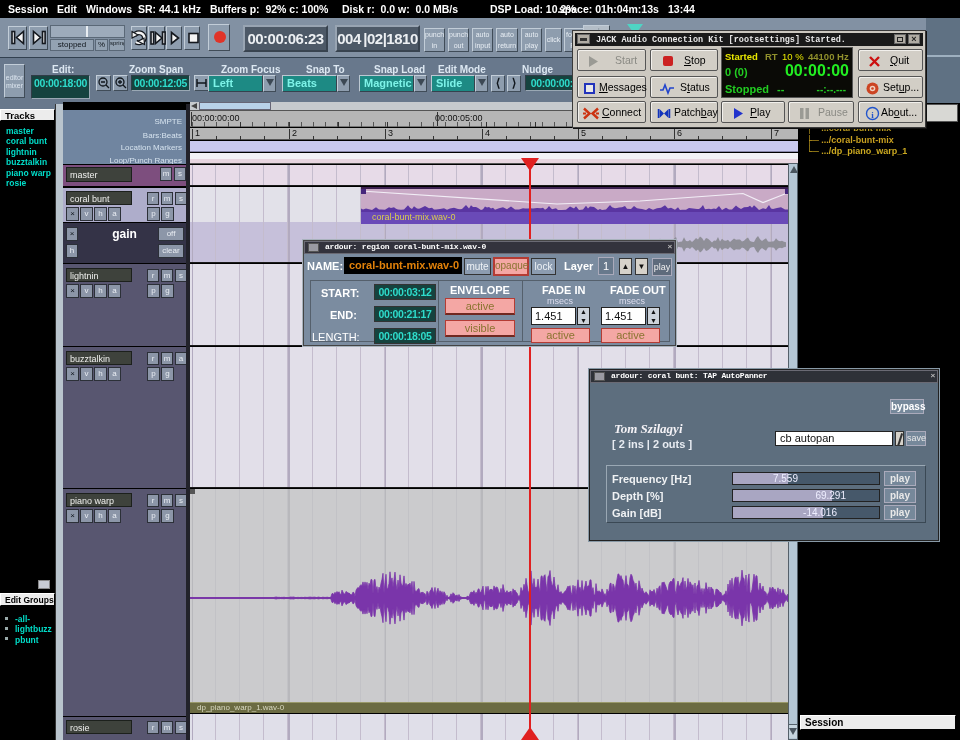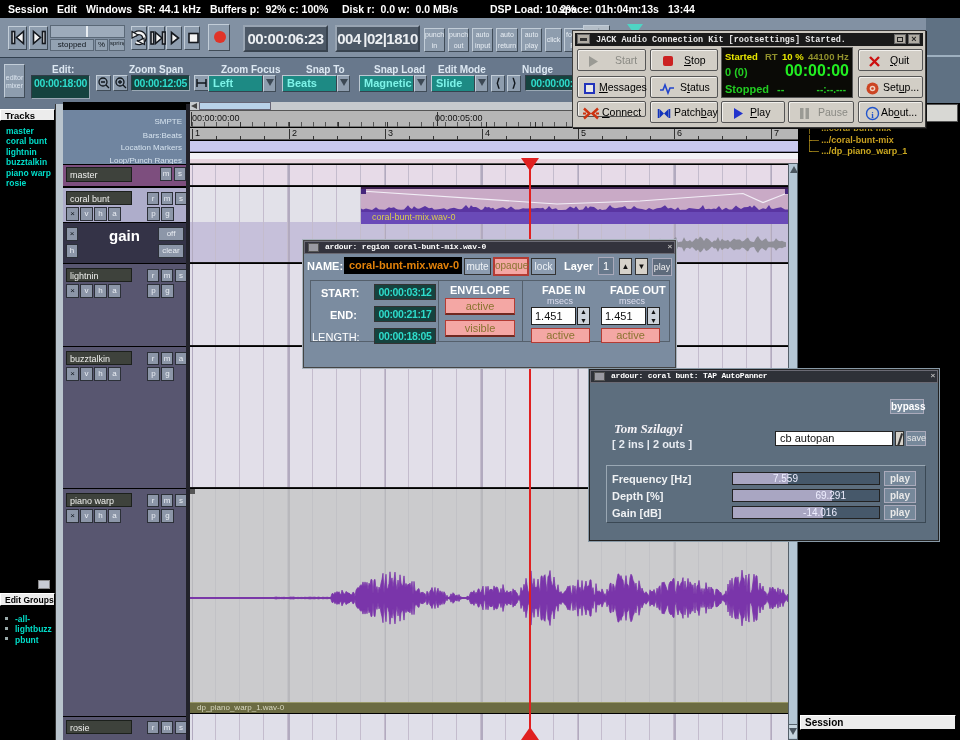--- a/index.html
+++ b/index.html
@@ -185,21 +185,21 @@
     <div class="hbtn" style="left:3px;top:19px;width:13px;height:14px;color:#10161c">×</div>
     <div class="hbtn" style="left:17px;top:19px;width:13px;height:14px">v</div>
     <div class="hbtn" style="left:31px;top:19px;width:13px;height:14px">h</div>
     <div class="hbtn" style="left:45px;top:19px;width:13px;height:14px">a</div>
     <div class="hbtn" style="left:84px;top:19px;width:13px;height:14px">p</div>
     <div class="hbtn" style="left:98px;top:19px;width:13px;height:14px">g</div>
   </div>
 
   <div class="abs" style="left:0;top:112px;width:123px;height:41px;background:#343347;border-top:1px solid #000">
     <div class="hbtn" style="left:3px;top:4px;width:12px;height:14px;color:#10161c">×</div>
-    <div class="abs" style="left:0;top:4px;width:123px;text-align:center;color:#fff;font-size:15px;font-weight:bold">gain</div>
+    <div class="abs" style="left:0;top:4px;width:123px;text-align:center;color:#fff;font-size:12px;font-weight:bold">gain</div>
     <div class="hbtn" style="left:95px;top:4px;width:26px;height:14px">off</div>
     <div class="hbtn" style="left:3px;top:21px;width:12px;height:14px">h</div>
     <div class="hbtn" style="left:95px;top:21px;width:26px;height:14px;font-size:8px">clear</div>
   </div>
 
   <div class="abs" style="left:0;top:153px;width:123px;height:83px;background:#585670;border-top:1px solid #000">
     <div class="namefield" style="left:3px;top:4px;width:66px;height:14px">lightnin</div>
     <div class="hbtn" style="left:84px;top:5px;width:12px;height:13px">r</div>
     <div class="hbtn" style="left:98px;top:5px;width:12px;height:13px">m</div>
     <div class="hbtn" style="left:112px;top:5px;width:12px;height:13px">s</div>
@@ -332,21 +332,21 @@
 </div>
 <div class="whitehdr abs" style="left:800px;top:715px;width:156px;height:15px;font-size:10px">Session</div>
 
 <div class="abs" style="left:788px;top:163px;width:10px;height:577px;background:#b4c6d4;border:1px solid #55606a">
   <div class="abs" style="left:1px;top:2px;width:0;height:0;border-left:4px solid transparent;border-right:4px solid transparent;border-bottom:7px solid #4a555f"></div>
   <div class="abs" style="left:0px;top:560px;width:8px;height:14px;background:#c6d4de;border-top:1px solid #55606a">
     <div class="abs" style="left:0px;top:3px;width:0;height:0;border-left:4px solid transparent;border-right:4px solid transparent;border-top:7px solid #4a555f"></div>
   </div>
 </div>
 
-<div class="abs" style="left:303px;top:240px;width:373px;height:128px;background:#7b8ca0;border:1px solid #444;outline:1px solid #a8b2bc">
+<div class="abs" style="left:303px;top:240px;width:373px;height:106px;background:#7b8ca0;border:1px solid #444;outline:1px solid #a8b2bc">
   <div class="winbar"><span style="position:absolute;left:3px;top:1px;width:11px;height:9px;background:#9a9aa2;border:1px solid #555"></span><span style="position:absolute;left:20px;top:0px">ardour: region coral-bunt-mix.wav-0</span>
    <span style="position:absolute;right:2px;top:0px;color:#bbb">×</span></div>
   <div class="abs" style="left:0;top:13px;width:100%;height:93px">
     <span class="abs" style="left:3px;top:6px;color:#fff;font-weight:bold;font-size:11px">NAME:</span>
     <div class="abs" style="left:40px;top:3px;width:118px;height:17px;background:#000;color:#e2820a;font-weight:bold;font-size:11px;padding:2px 0 0 5px">coral-bunt-mix.wav-0</div>
     <div class="abs" style="left:160px;top:4px;width:27px;height:17px;background:#8c9cb0;border:1px solid #333;color:#eef2f6;font-size:10px;text-align:center;line-height:15px">mute</div>
     <div class="abs" style="left:189px;top:3px;width:36px;height:19px;background:#f4a7a4;border:2px solid #b43c34;color:#8a7430;font-size:10px;text-align:center;line-height:14px">opaque</div>
     <div class="abs" style="left:227px;top:4px;width:25px;height:17px;background:#8c9cb0;border:1px solid #333;color:#eef2f6;font-size:10px;text-align:center;line-height:15px">lock</div>
     <span class="abs" style="left:260px;top:6px;color:#fff;font-weight:bold;font-size:11px">Layer</span>
     <div class="abs" style="left:294px;top:3px;width:16px;height:18px;background:#68798c;border:1px solid #aab;color:#fff;font-size:11px;text-align:center;line-height:17px">1</div>
@@ -449,41 +449,41 @@
     <svg style="position:absolute;left:5px;top:5px" width="14" height="13">
         <rect x="2" y="2" width="9" height="9" fill="#e8e8e8" stroke="#2233bb" stroke-width="2"></rect>
       </svg>
     </div>
   <div class="jbtn" style="left:77px;top:45px;width:68px;height:22px">
       <span style="position:absolute;left:29px;top:4px">S<u>t</u>atus</span>
     <svg style="position:absolute;left:8px;top:5px" width="16" height="13">
         <path d="M1 8 h3 l2 -5 l3 8 l2 -5 h4" fill="none" stroke="#2244cc" stroke-width="1.6"></path>
       </svg>
     </div>
-  <div class="jbtn" style="left:4px;top:70px;width:69px;height:16px">
+  <div class="jbtn" style="left:4px;top:70px;width:69px;height:22px">
       <span style="position:absolute;left:24px;top:4px"><u>C</u>onnect</span>
     <svg style="position:absolute;left:5px;top:5px" width="16" height="13">
         <path d="M1 1.5 L6.5 6.5 L1 11.5" fill="none" stroke="#cc3311" stroke-width="2.4"></path>
         <path d="M15 1.5 L9.5 6.5 L15 11.5" fill="none" stroke="#cc3311" stroke-width="2.4"></path>
         <rect x="0" y="5.5" width="3" height="2" fill="#cc3311"></rect>
         <rect x="13" y="5.5" width="3" height="2" fill="#cc3311"></rect>
       </svg>
     </div>
   <div class="jbtn" style="left:77px;top:70px;width:68px;height:22px">
       <span style="position:absolute;left:23px;top:4px">Patch<u>b</u>ay</span>
     <svg style="position:absolute;left:5px;top:5px" width="16" height="13">
         <path d="M3.5 2 L8 6.5 L3.5 11 Z M12.5 2 L8 6.5 L12.5 11 Z" fill="#1133bb"></path>
         <path d="M2.5 2 v9 M13.5 2 v9" stroke="#1133bb" stroke-width="1.5"></path>
       </svg>
     </div>
 
   <div class="abs" style="left:148px;top:16px;width:132px;height:51px;background:#0a0a06;border:1px solid #555">
     <span style="position:absolute;left:3px;top:3px;color:#e8e800;font-weight:bold;font-size:9.5px">Started</span>
     <span style="position:absolute;left:43px;top:3px;color:#90902c;font-weight:bold;font-size:9.5px">RT</span>
-    <span style="position:absolute;left:60px;top:3px;color:#e8e800;font-weight:bold;font-size:9.5px">10 %</span>
+    <span style="position:absolute;left:60px;top:3px;color:#e8e800;font-weight:normal;font-size:9.5px">10 %</span>
     <span style="position:absolute;left:86px;top:3px;color:#90902c;font-weight:bold;font-size:9.5px">44100 Hz</span>
     <span style="position:absolute;left:3px;top:18px;color:#22cc22;font-weight:bold;font-size:11px">0 (0)</span>
     <span style="position:absolute;right:3px;top:14px;color:#22ee22;font-weight:bold;font-size:16px">00:00:00</span>
     <span style="position:absolute;left:3px;top:35px;color:#22cc22;font-weight:bold;font-size:11px">Stopped</span>
     <span style="position:absolute;left:55px;top:35px;color:#22cc22;font-weight:bold;font-size:11px">--</span>
     <span style="position:absolute;right:6px;top:36px;color:#22cc22;font-weight:bold;font-size:10px">--:--.---</span>
   </div>
 
   <div class="jbtn" style="left:148px;top:70px;width:64px;height:22px">
       <span style="position:absolute;left:28px;top:4px"><u>P</u>lay</span>

